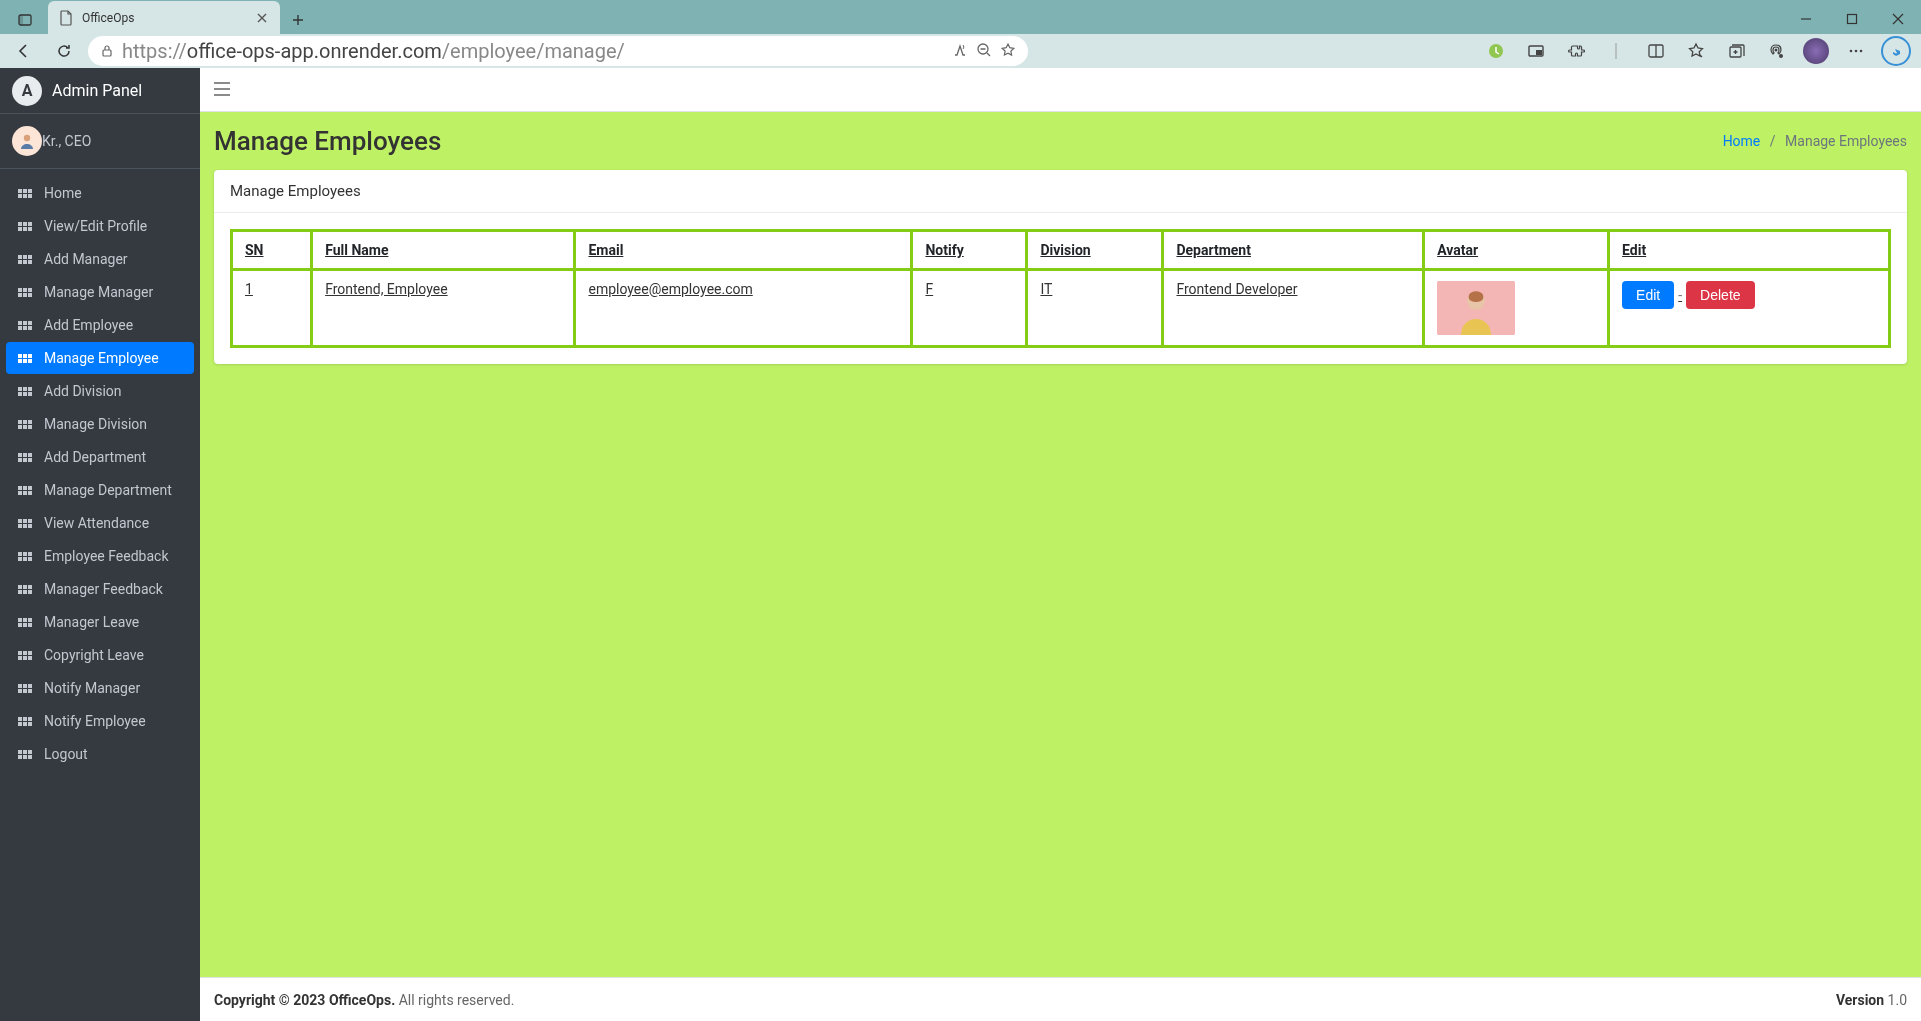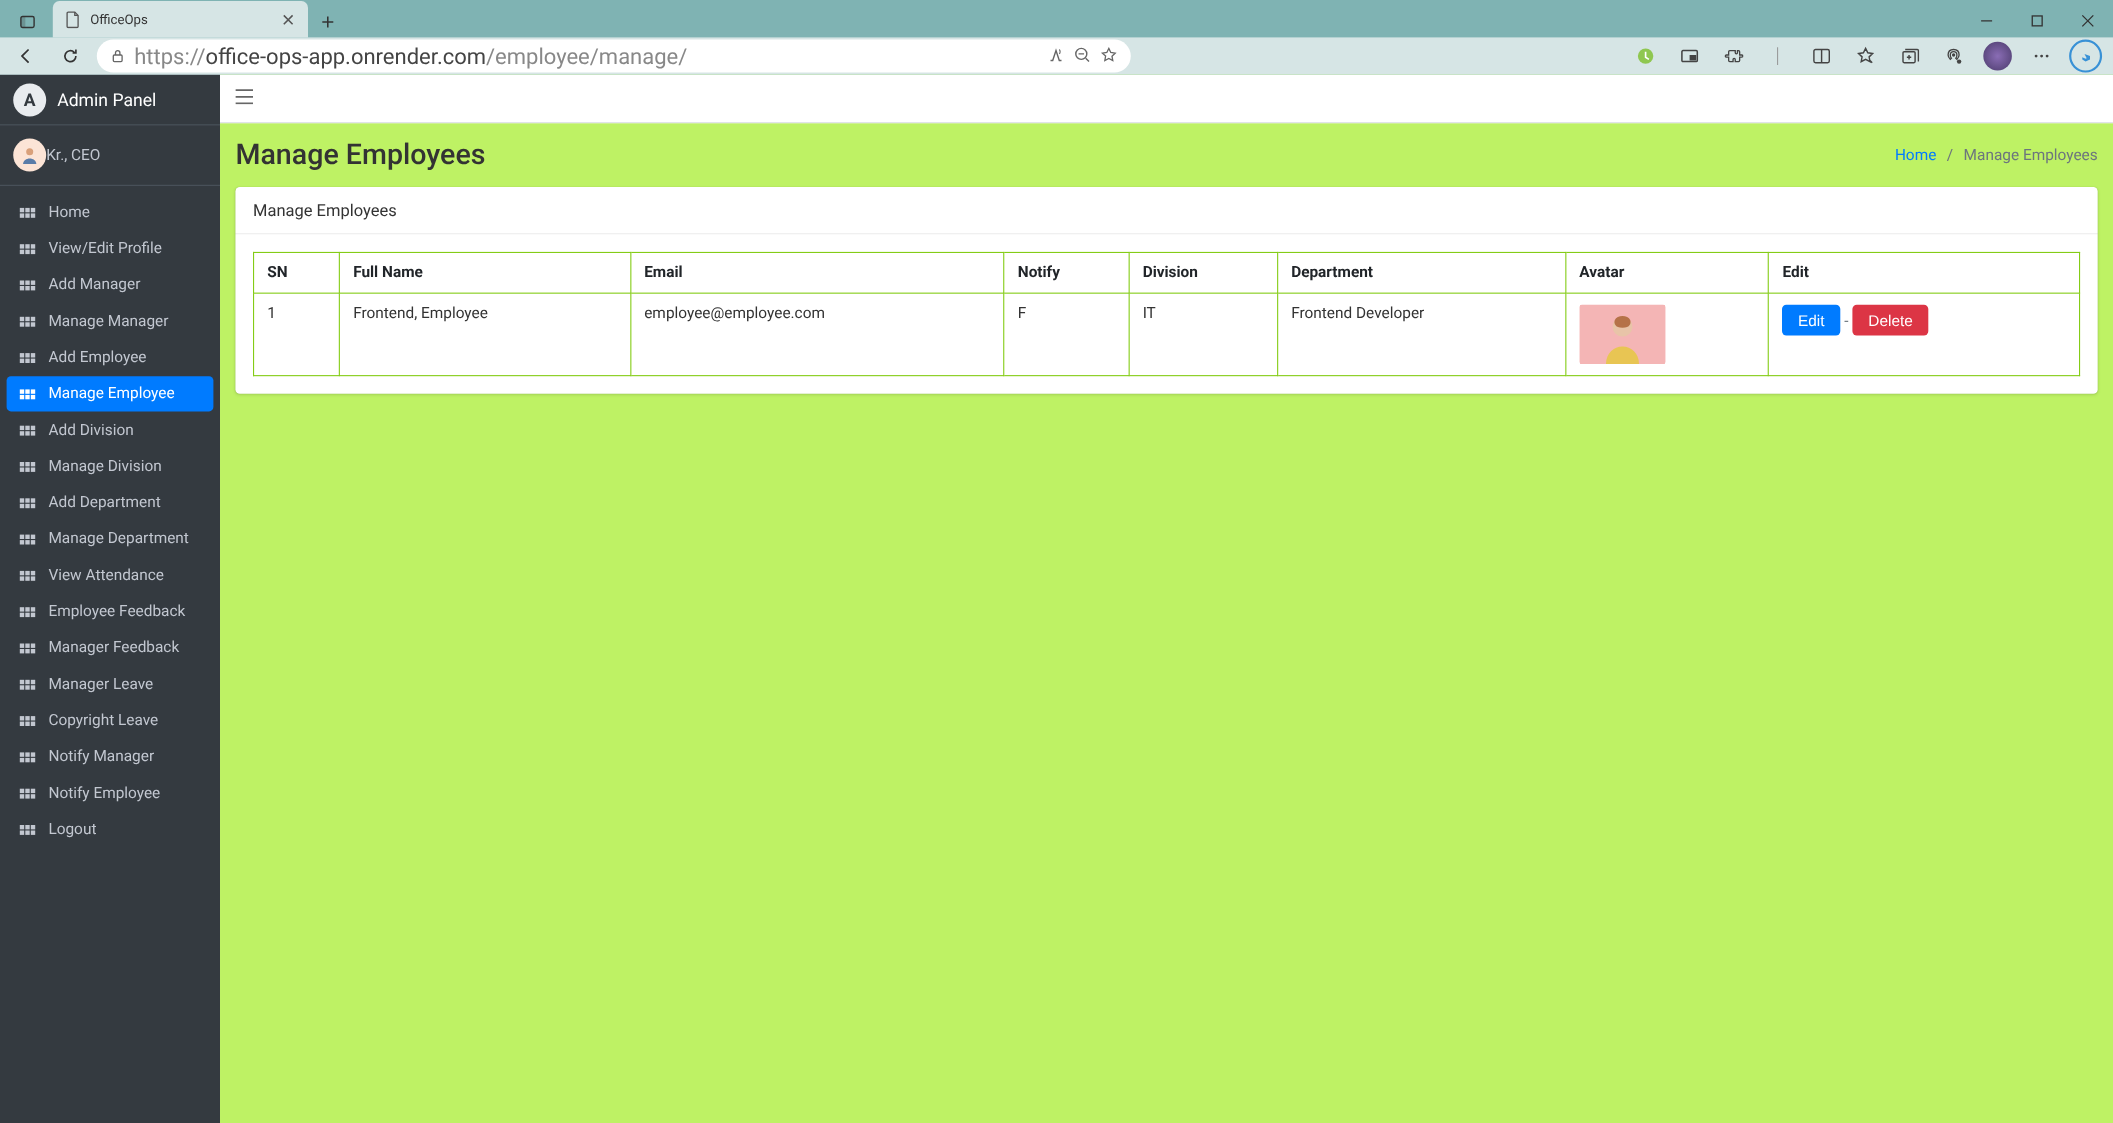--- a/index.html
+++ b/index.html
@@ -48,21 +48,21 @@
     .breadcrumb { font-size: 14px; color: #6c757d; }
     .breadcrumb a { color: #007bff; text-decoration: none; }
     .breadcrumb .sep { margin: 0 6px; color: #6c757d; }
     
     .content-body { padding: 0 14px 14px; flex: 1; }
     .card { background: #fff; border-radius: 4px; box-shadow: 0 0 1px rgba(0,0,0,.125), 0 1px 3px rgba(0,0,0,.12); }
     .card-header { padding: 12px 16px; border-bottom: 1px solid rgba(0,0,0,.08); font-size: 15px; color: #333; }
     .card-body { padding: 16px; }
     
     table { width: 100%; border-collapse: collapse; }
-    th, td { border: 1px solid #84cc16; padding: 10px 12px; text-align: left; font-size: 14px; vertical-align: top; }
+    th, td { border: 3px solid #84cc16; padding: 10px 12px; text-align: left; font-size: 14px; vertical-align: top; text-decoration: underline; }
     th { font-weight: 700; color: #212529; }
     td { color: #333; }
     .avatar-img { width: 78px; height: 54px; background: #f4b5b5; border-radius: 2px; display: flex; align-items: center; justify-content: center; overflow: hidden; }
     .btn { display: inline-block; padding: 6px 14px; border-radius: 4px; font-size: 14px; color: #fff; cursor: pointer; border: none; }
     .btn-primary { background: #007bff; }
     .btn-danger { background: #dc3545; }
     .btn-separator { color: #6c757d; margin: 0 4px; }
     
     .footer { height: 44px; background: #fff; border-top: 1px solid #dee2e6; display: flex; align-items: center; padding: 0 14px; font-size: 14px; color: #666; }
     .footer-left { flex: 1; }
@@ -528,14 +528,22 @@
                       </svg>
                     </div>
                   </td>
                   <td><button class="btn btn-primary">Edit</button><span class="btn-separator">-</span><button class="btn btn-danger">Delete</button></td>
                 </tr>
               </tbody>
           </table>
         </div>
       </div>
     </div>
+    <div class="footer">
+      <div class="footer-left">
+        <b>Copyright © 2023 OfficeOps.</b><span> All rights reserved.</span>
+      </div>
+      <div class="footer-right">
+        <b>Version</b><span> 1.0</span>
+      </div>
+    </div>
   </div>
 </div>
 
 </body></html>

